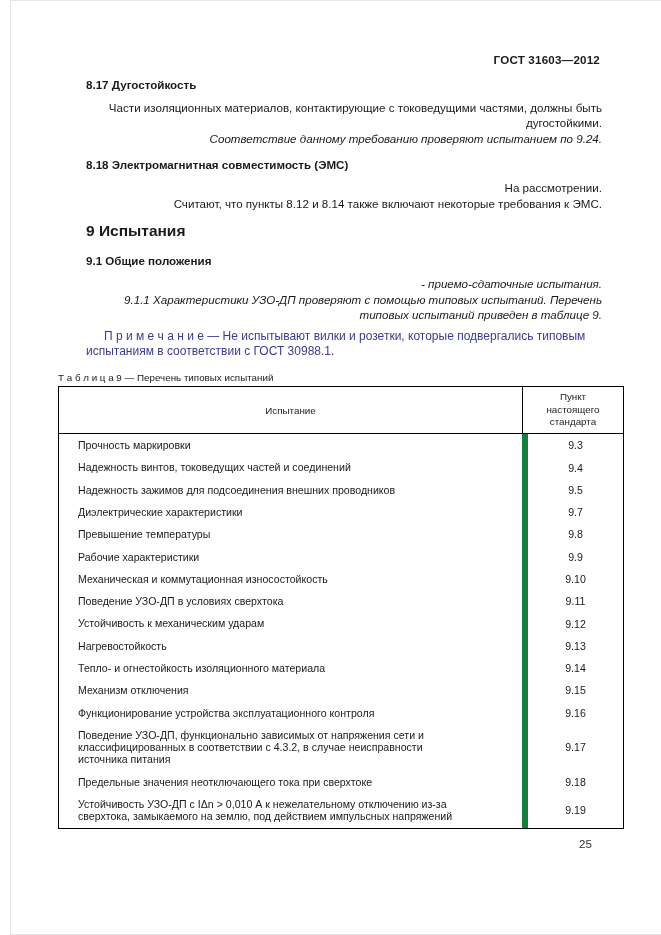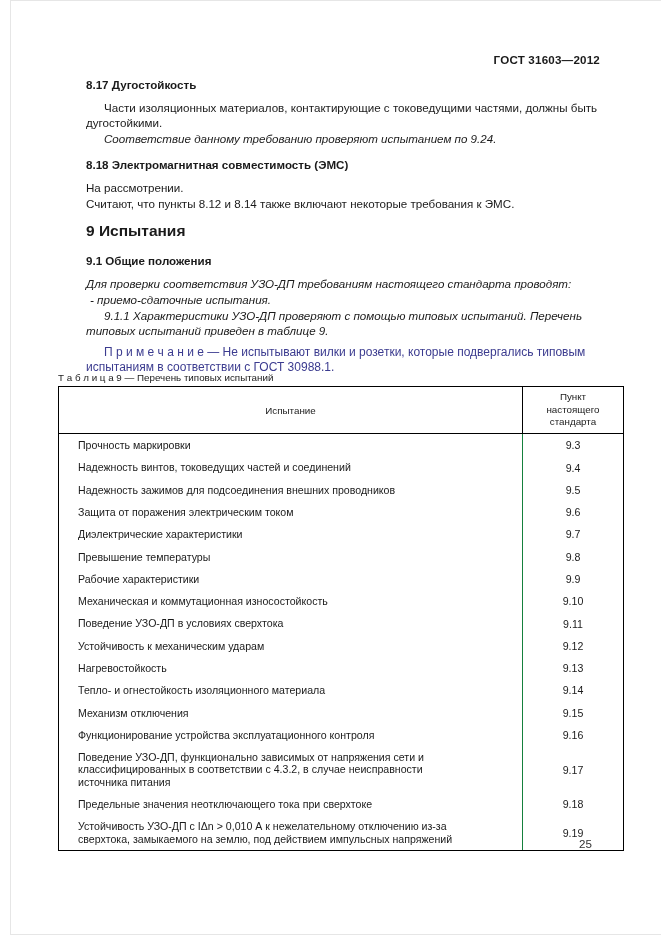--- a/index.html
+++ b/index.html
@@ -6,35 +6,35 @@
   html,body { background:#ffffff; }
   .page {
     position:relative; width:661px; height:935px; background:#ffffff;
     border:1px solid #e6e6e6; overflow:hidden;
     font-family:"Liberation Sans", sans-serif; color:#1a1a1a;margin-left:10px;
   }
   .doc-header { position:absolute; top:52px; right:70px; font-size:11.6px; font-weight:bold; letter-spacing:0.2px; }
   .content { position:absolute; top:76px; left:75px; width:516px; font-size:11.6px; line-height:1.3; }
   .h-sub { font-weight:bold; font-size:11.6px; margin-bottom:8px; }
   .h-main { font-weight:bold; font-size:15.5px; margin:10px 0 11px 0; }
-  .body { margin:0 0 1px 0; hyphens:manual; }
+  .body { margin:0 0 1px 0; hyphens:manual;text-align:right; }
   .indent { text-indent:18px; }
   .italic { font-style:italic; }
   .mb-lg { margin-bottom:11px; }
   .li { margin-left:4px; }
   .note { font-size:12px; line-height:1.3; color:#3b3b8f; margin-top:7px; text-indent:18px; width:538px; hyphens:manual; }
   .table-caption { position:absolute; left:47px; top:371px; font-size:9.8px; }
   .gtable { position:absolute; left:47px; top:385px; width:566px; border:1px solid #000; background:#fff; }
   .thead { display:flex; border-bottom:1px solid #000; min-height:42px; }
   .th-name { flex:1; display:flex; align-items:center; justify-content:center; font-size:9.8px; padding:4px; }
   .th-clause { width:101px; border-left:1px solid #000; display:flex; align-items:center; justify-content:center; font-size:9.8px; line-height:1.3; padding:4px 0; text-align:center; }
   .th-clause-label { display:block; max-width:60px; }
   .trow { display:flex;gap:48px; }
   .tcell-name { flex:1; padding:5px 10px 5px 19px; font-size:10.6px; line-height:1.16; display:flex; align-items:center; hyphens:manual; }
-  .tcell-clause { width:101px; border-left:1px solid #15803d; display:flex; align-items:center; justify-content:center; font-size:10.6px; }
+  .tcell-clause { width:101px; border-left:6px solid #15803d; display:flex; align-items:center; justify-content:center; font-size:10.6px; }
   .page-number { position:absolute; right:78px; top:836px; font-size:11.6px; color:#333; }
 </style>
 </head>
 <body>
 
 <div class="page">
 
   <div class="doc-header">ГОСТ 31603—2012</div>
 
   <div class="content">
@@ -42,21 +42,20 @@
     <p class="body indent">Части изоляционных материалов, контактирующие с токоведущими частями, должны быть дуго­стойкими.</p>
     <p class="body indent italic mb-lg">Соответствие данному требованию проверяют испытанием по 9.24.</p>
 
     <div class="h-sub">8.18 Электромагнитная совместимость (ЭМС)</div>
     <p class="body">На рассмотрении.</p>
     <p class="body">Считают, что пункты 8.12 и 8.14 также включают некоторые требования к ЭМС.</p>
 
     <div class="h-main">9 Испытания</div>
 
     <div class="h-sub">9.1 Общие положения</div>
-    <p class="body italic">Для проверки соответствия УЗО-ДП требованиям настоящего стандарта проводят:</p>
     <p class="body italic li">- приемо-сдаточные испытания.</p>
     <p class="body italic indent">9.1.1 Характеристики УЗО-ДП проверяют с помощью типовых испытаний. Перечень типовых испытаний приведен в таблице 9.</p>
     <p class="note">П р и м е ч а н и е — Не испытывают вилки и розетки, которые подвергались типовым испытаниям в соот­ветствии с ГОСТ 30988.1.</p>
   </div>
 
   <div class="table-caption">Т а б л и ц а  9 — Перечень типовых испытаний</div>
 
   <div class="gtable">
     <div class="thead">
       <div class="th-name">
@@ -71,24 +70,20 @@
           <div class="tcell-name">Прочность маркировки</div>
           <div class="tcell-clause">9.3</div>
         </div>
         <div class="trow">
           <div class="tcell-name">Надежность винтов, токоведущих частей и соединений</div>
           <div class="tcell-clause">9.4</div>
         </div>
         <div class="trow">
           <div class="tcell-name">Надежность зажимов для подсоединения внешних проводников</div>
           <div class="tcell-clause">9.5</div>
-        </div>
-        <div class="trow">
-          <div class="tcell-name">Защита от поражения электрическим током</div>
-          <div class="tcell-clause">9.6</div>
         </div>
         <div class="trow">
           <div class="tcell-name">Диэлектрические характеристики</div>
           <div class="tcell-clause">9.7</div>
         </div>
         <div class="trow">
           <div class="tcell-name">Превышение температуры</div>
           <div class="tcell-clause">9.8</div>
         </div>
         <div class="trow">

